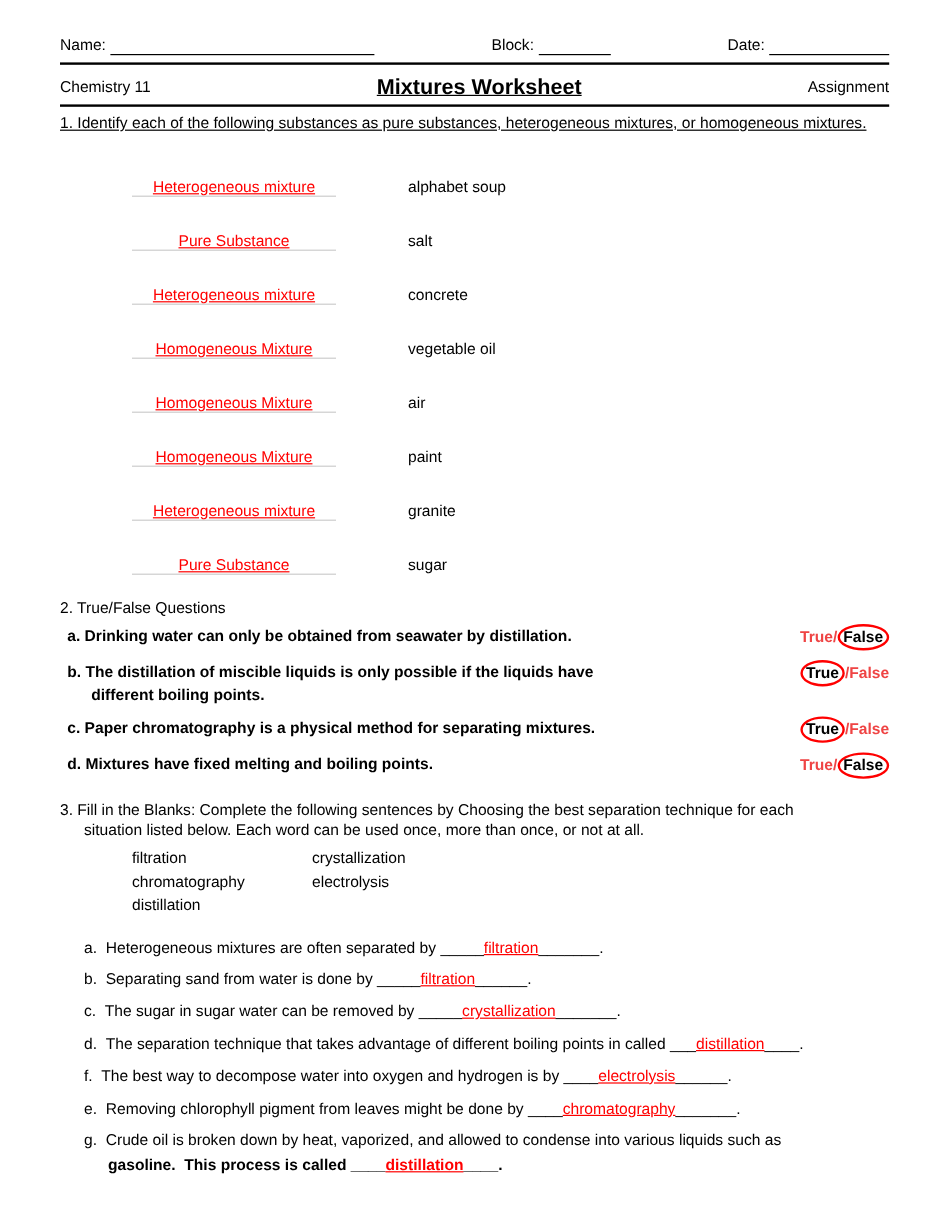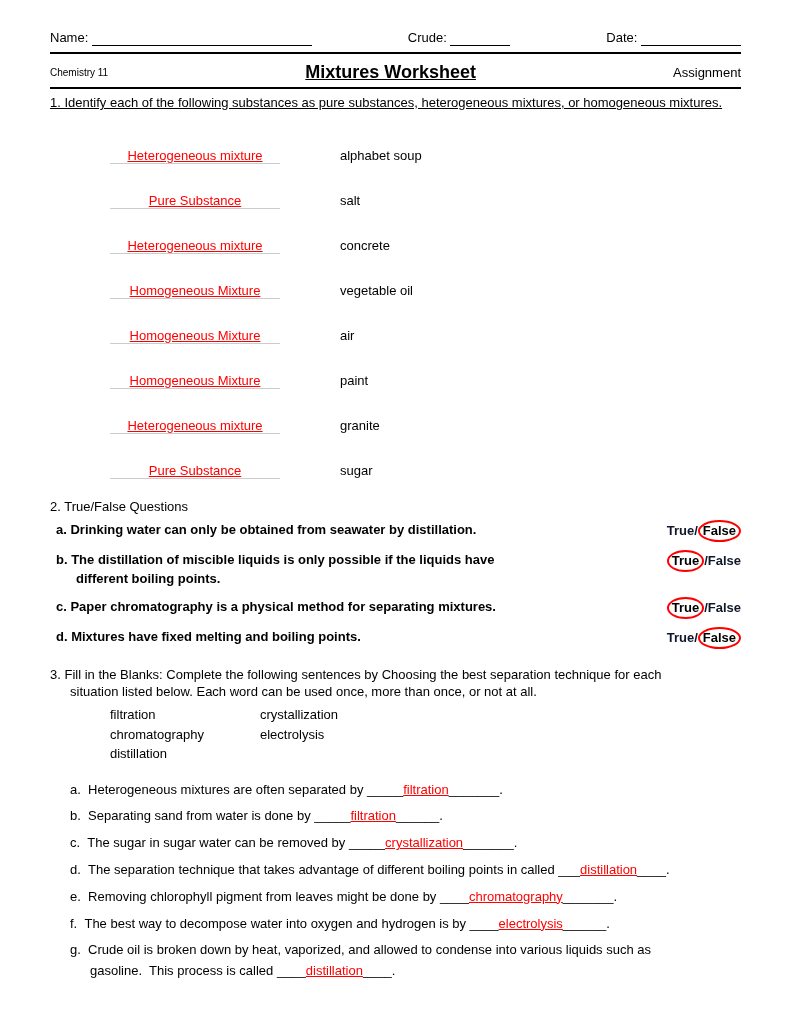--- a/index.html
+++ b/index.html
@@ -40,21 +40,21 @@
       align-items: center;
       padding: 4px 0;
     }
     .worksheet-title {
       font-size: 18px;
       font-weight: bold;
       text-decoration: underline;
       text-align: center;
       flex: 1;
     }
-    .chemistry-label { font-size: 10px; }
+    .chemistry-label { font-size: 13px; }
     .assignment-label { font-size: 13px; }
 
     .section { margin-bottom: 18px; }
     .question-text { margin-bottom: 8px; line-height: 1.5; text-decoration: underline; }
 
     .answers-table {
       display: flex;
       flex-direction: column;
       margin-left: 60px;
       margin-bottom: 10px;
@@ -99,21 +99,21 @@
     }
     .circled {
       display: inline-block;
       border: 2px solid red;
       border-radius: 50%;
       padding: 0 3px;
       color: #000;
       font-size: 13px;
       line-height: 1.4;
     }
-    .tf-plain { color: #0f172a; }
+    .tf-plain { color: #ef4444; }
 
     .fill-blank-section { margin-left: 20px; }
     .word-bank {
       display: grid;
       grid-template-columns: 150px 200px;
       grid-template-rows: repeat(3, 1.5em);
       margin-bottom: 14px;
       font-size: 13px;
     }
     .fill-row {
@@ -121,32 +121,32 @@
       line-height: 1.6;
       font-size: 13px;
     }
     .fill-row .letter {
       font-size: 13px;
     }
     .fill-answer {
       color: red;
       text-decoration: underline;
     }
-    .indent { margin-left: 20px; }
+    .indent { margin-left: 20px; font-weight: bold; }
   </style>
 </head>
 <body>
 
 <div class="header-top">
   <span>
     <span>Name:</span>
     <span class="name-field">&nbsp;&nbsp;&nbsp;&nbsp;&nbsp;&nbsp;&nbsp;&nbsp;&nbsp;&nbsp;&nbsp;&nbsp;&nbsp;&nbsp;&nbsp;&nbsp;&nbsp;&nbsp;&nbsp;&nbsp;&nbsp;&nbsp;&nbsp;&nbsp;&nbsp;&nbsp;&nbsp;&nbsp;&nbsp;&nbsp;&nbsp;&nbsp;&nbsp;&nbsp;</span>
   </span>
   <span>
-    <span>Crude:</span>
+    <span>Block:</span>
     <span class="block-field">&nbsp;&nbsp;&nbsp;&nbsp;&nbsp;&nbsp;&nbsp;&nbsp;&nbsp;</span>
   </span>
   <span>
     <span>Date:</span>
     <span class="date-field">&nbsp;&nbsp;&nbsp;&nbsp;&nbsp;&nbsp;&nbsp;&nbsp;&nbsp;&nbsp;&nbsp;&nbsp;&nbsp;&nbsp;&nbsp;</span>
   </span>
 </div>
 <hr class="thick">
 <div class="header-row">
   <span class="chemistry-label">Chemistry 11</span>
@@ -241,23 +241,23 @@
       <div class="fill-row">
       <span class="letter">b.&nbsp;&nbsp;</span>Separating sand from water is done by _____<span class="fill-answer">filtration</span>______.
     </div>
       <div class="fill-row">
       <span class="letter">c.&nbsp;&nbsp;</span>The sugar in sugar water can be removed by _____<span class="fill-answer">crystallization</span>_______.
     </div>
       <div class="fill-row">
       <span class="letter">d.&nbsp;&nbsp;</span>The separation technique that takes advantage of different boiling points in called ___<span class="fill-answer">distillation</span>____.
     </div>
       <div class="fill-row">
+      <span class="letter">f.&nbsp;&nbsp;</span>The best way to decompose water into oxygen and hydrogen is by ____<span class="fill-answer">electrolysis</span>______.
+    </div>
+      <div class="fill-row">
       <span class="letter">e.&nbsp;&nbsp;</span>Removing chlorophyll pigment from leaves might be done by ____<span class="fill-answer">chromatography</span>_______.
-    </div>
-      <div class="fill-row">
-      <span class="letter">f.&nbsp;&nbsp;</span>The best way to decompose water into oxygen and hydrogen is by ____<span class="fill-answer">electrolysis</span>______.
     </div>
       <div class="fill-row">
       <span class="letter">g.&nbsp;&nbsp;</span>Crude oil is broken down by heat, vaporized, and allowed to condense into various liquids such as<br>
       <span class="indent">gasoline.&nbsp; This process is called ____<span class="fill-answer">distillation</span>____.</span>
     </div>
     </div>
 </div>
 
 </body></html>

